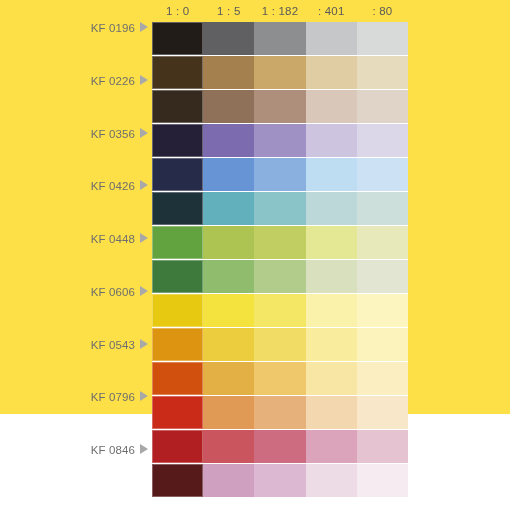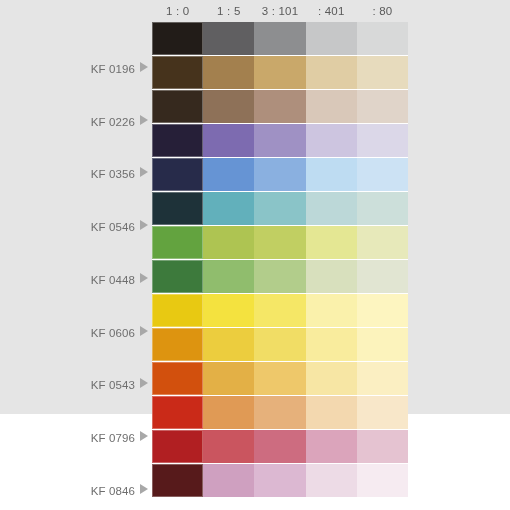--- a/index.html
+++ b/index.html
@@ -10,21 +10,21 @@
   body {
     width: 510px;
     height: 510px;
     font-family: "Liberation Sans", sans-serif;
     overflow: hidden;
   }
   #chart {
     position: relative;
     width: 510px;
     height: 414px;
-    background: #e5e5e5;
+    background: #fde047;
   }
   
   #header-row {
     position: absolute;
     left: 152px;
     top: 2px;
     width: 256px;
     height: 18px;
     display: flex;
   }
@@ -43,21 +43,21 @@
     left: 0px;
     top: 22px;
     width: 152px;
     height: 475px;
     display: flex;
     flex-direction: column;
   }
   .row-label {
     flex: 1 1 0;
     display: flex;
-    align-items: flex-end;
+    align-items: flex-start;
     justify-content: flex-end;
     padding-right: 4px;
     box-sizing: border-box;
   }
   .row-label-text {
     font-size: 11.5px;
     color: #6e6e6e;
     white-space: nowrap;
     letter-spacing: 0.1px;
   }
@@ -98,40 +98,40 @@
   }
 </style>
 </head>
 <body>
 
 <div id="chart">
 
   <div id="header-row">
       <div class="col-header">1 : 0</div>
       <div class="col-header">1 : 5</div>
-      <div class="col-header">3 : 101</div>
+      <div class="col-header">1 : 182</div>
       <div class="col-header">: 401</div>
       <div class="col-header">: 80</div>
     </div>
 
   <div id="label-col">
       <div class="row-label">
         <span class="row-label-text">KF 0196</span>
         <span class="play-arrow"></span>
       </div>
       <div class="row-label">
         <span class="row-label-text">KF 0226</span>
         <span class="play-arrow"></span>
       </div>
       <div class="row-label">
         <span class="row-label-text">KF 0356</span>
         <span class="play-arrow"></span>
       </div>
       <div class="row-label">
-        <span class="row-label-text">KF 0546</span>
+        <span class="row-label-text">KF 0426</span>
         <span class="play-arrow"></span>
       </div>
       <div class="row-label">
         <span class="row-label-text">KF 0448</span>
         <span class="play-arrow"></span>
       </div>
       <div class="row-label">
         <span class="row-label-text">KF 0606</span>
         <span class="play-arrow"></span>
       </div>

